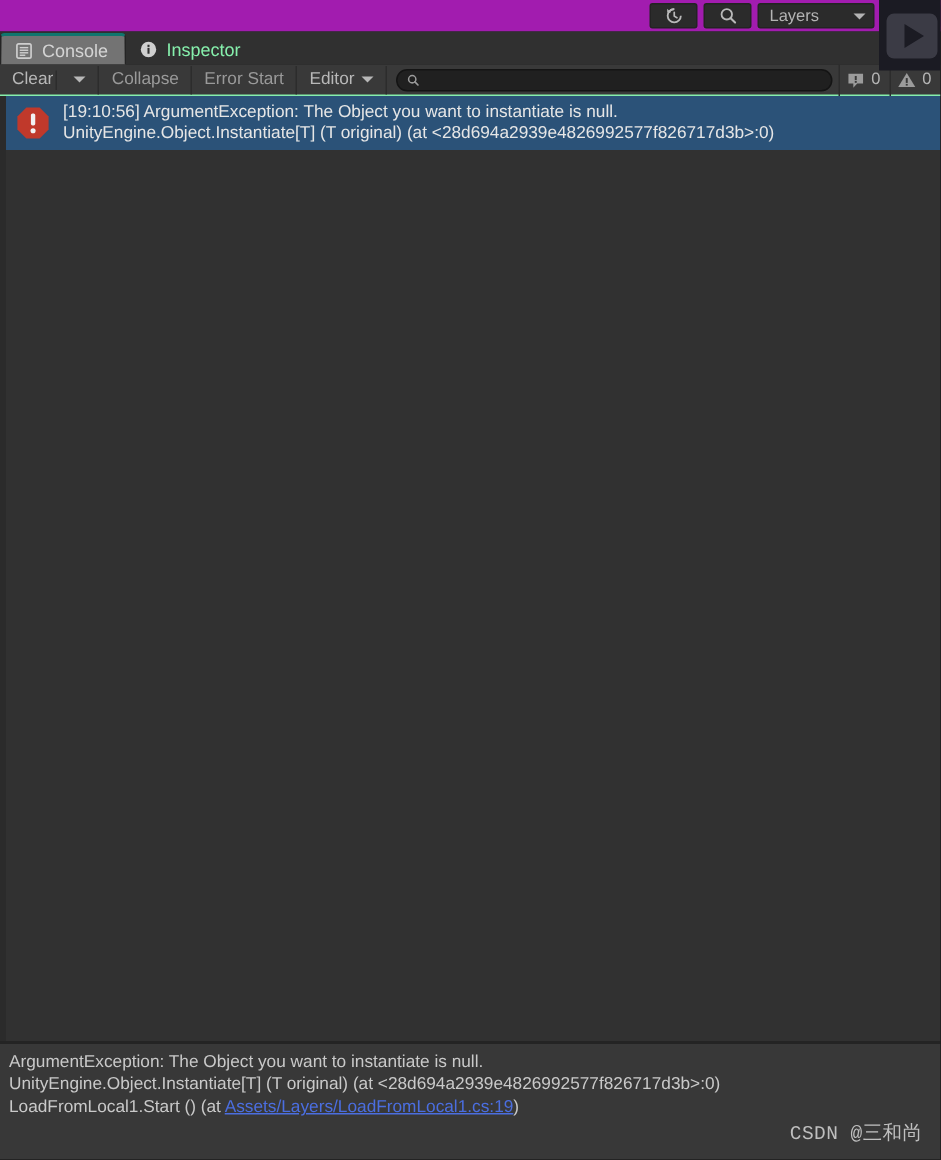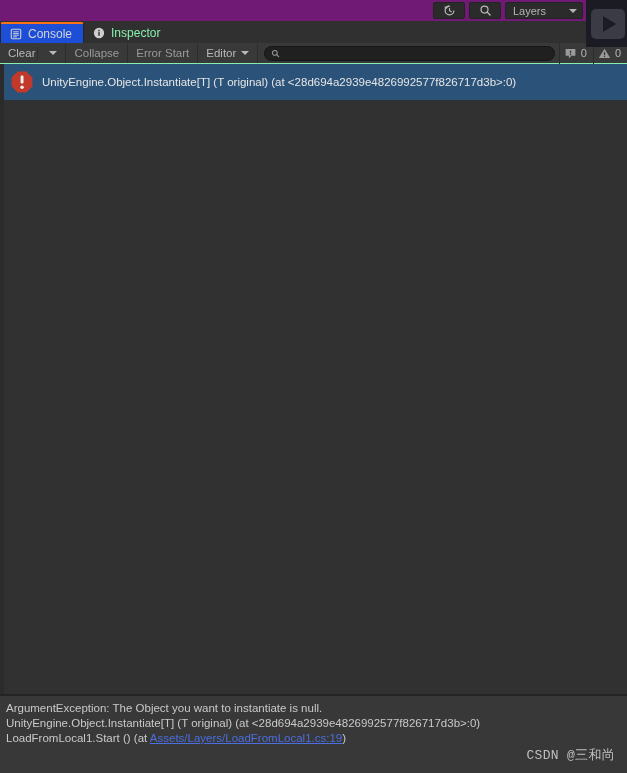--- a/index.html
+++ b/index.html
@@ -21,21 +21,21 @@
     height: 773px;
     background: #191919;
   }
 
   
   .editor-toolbar {
     position: absolute;
     left: 0; top: 0;
     width: 627px;
     height: 21px;
-    background: #701a75;
+    background: #a21caf;
     display: flex;
     align-items: center;
     justify-content: flex-end;
     padding-right: 0px;
     box-sizing: border-box;
     padding-left: 20px;
   }
   .tb-btn {
     height: 17px;
     min-width: 32px;
@@ -118,23 +118,23 @@
     display: flex;
     align-items: center;
     padding: 0 11px 0 9px;
     box-sizing: border-box;
     font-size: 12px;
     color: #86efac;
     position: relative;
     background: transparent;
   }
   .tab.active {
-    background: #1d4ed8;
+    background: #737373;
     color: #d4d4d4;
-    border-top: 2px solid #f97316;
+    border-top: 2px solid #0f766e;
     border-left: 1px solid #242424;
     border-right: 1px solid #242424;
     border-top-left-radius: 3px;
     border-top-right-radius: 3px;
     padding-top: 0;
   }
   .tab .tab-ico {
     margin-right: 6px;
     display: flex;
     align-items: center;
@@ -414,20 +414,21 @@
 
     <div class="msg-row selected">
       <div class="err-icon">
         <svg class="icon-svg" width="24" height="24" viewBox="0 0 24 24">
           <polygon points="7.6,1.6 16.4,1.6 22.4,7.6 22.4,16.4 16.4,22.4 7.6,22.4 1.6,16.4 1.6,7.6" fill="#c0392b"></polygon>
           <rect x="10.6" y="5.6" width="2.9" height="8" rx="1.1" fill="#f2f2f2"></rect>
           <circle cx="12.05" cy="17.2" r="1.7" fill="#f2f2f2"></circle>
         </svg>
       </div>
       <div>
+        <div class="msg-text">[19:10:56] ArgumentException: The Object you want to instantiate is null.</div>
         <div class="msg-text">UnityEngine.Object.Instantiate[T] (T original) (at &lt;28d694a2939e4826992577f826717d3b&gt;:0)</div>
       </div>
     </div>
 
   </div>
 
   <div class="detail-splitter"></div>
 
   <div class="detail-panel">
     <div class="detail-line">ArgumentException: The Object you want to instantiate is null.</div>

